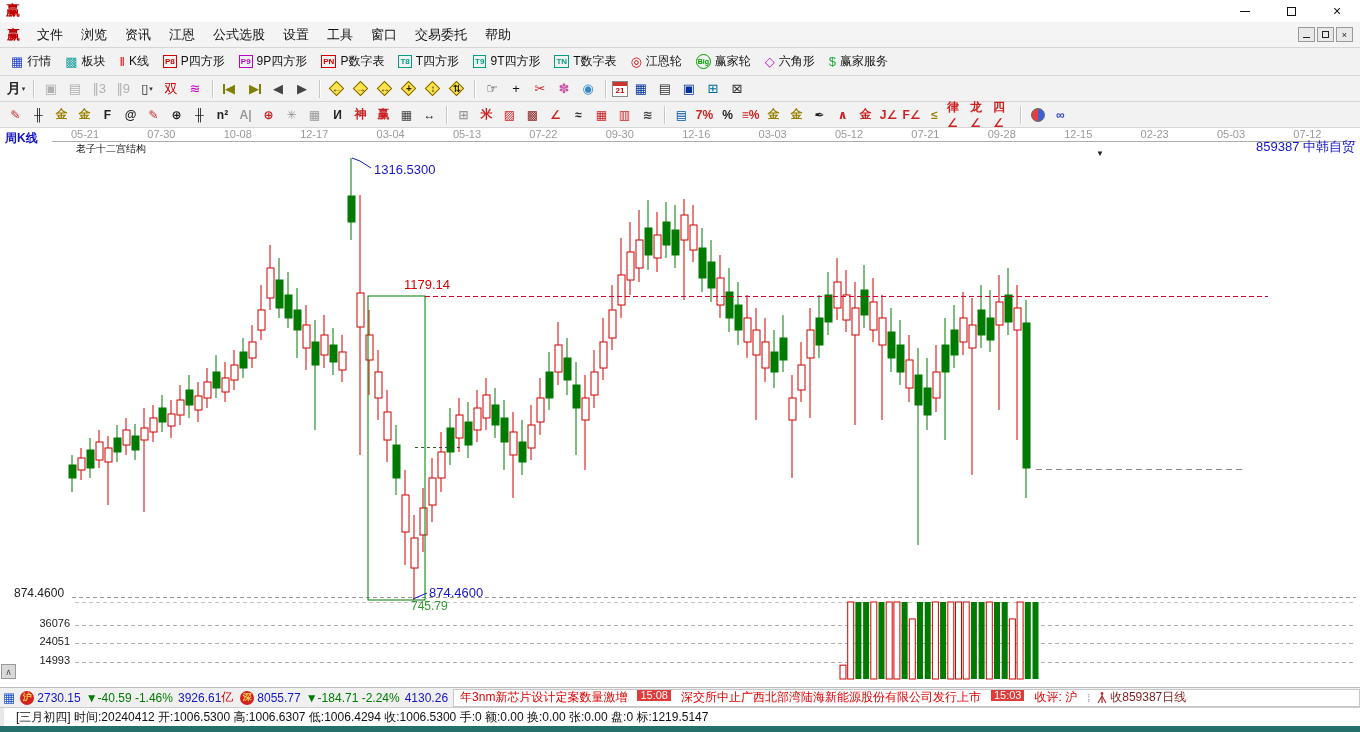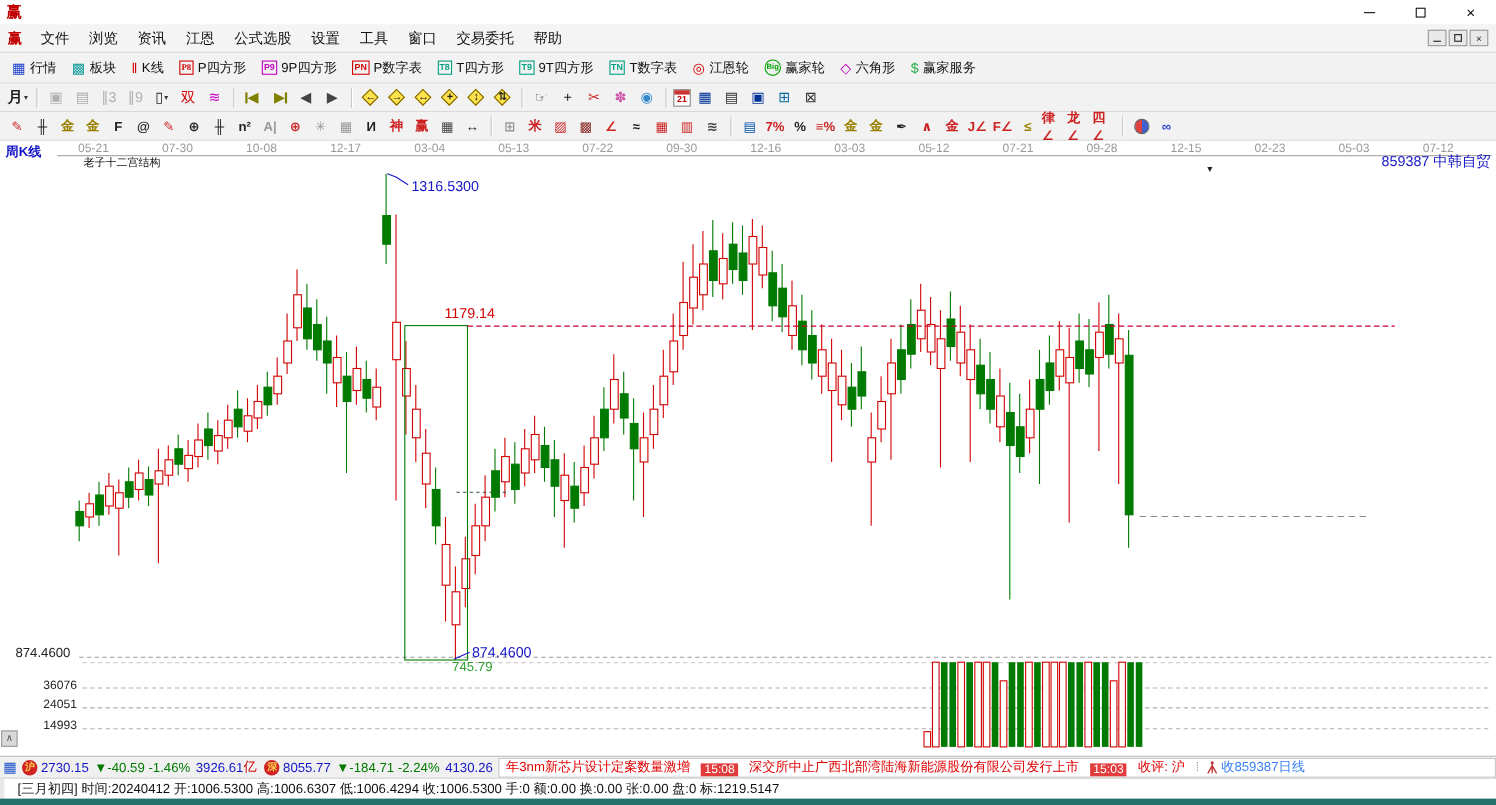--- a/index.html
+++ b/index.html
@@ -66,21 +66,21 @@
 .tblicon{color:#2255cc;font-size:13px;margin-right:2px}
 .mkicon{width:14px;height:14px;border-radius:50%;background:#d22222;color:#ffd24d;font-size:9px;display:flex;align-items:center;justify-content:center;margin:0 3px;font-weight:bold;flex:none}
 .q-price{color:#1515c8;margin-right:5px}
 .q-chg{color:#007a00;margin-right:5px}
 .q-amt{color:#1515c8}
 .unit{color:#d20000;margin-right:4px}
 .newsbox{flex:1;height:18px;background:#fff;border:1px solid #c8c8c8;display:flex;align-items:center;overflow:hidden;margin-left:5px;white-space:nowrap}
 .newstext{color:#e00000;margin:0 6px}
 .timebadge{background:#e23b3b;color:#fff;padding:0 3px;font-size:11px;margin:0 4px}
 .dots{color:#999;margin:0 4px;font-size:11px}
-.homelbl{color:#3b82f6;margin:0 0 0 2px}
+.homelbl{color:#7f1d1d;margin:0 0 0 2px}
 .towericon{margin-left:2px;flex:none}
 .sbar2{height:18px;background:#fff;display:flex;align-items:center;font-size:12px;color:#111;padding-left:12px;flex:none;border-left:4px solid #e8e8e8}
 .strip{height:6px;background:#25706b;flex:none}
 </style>
 </head>
 <body>
 
 <div class="window">
 
   <div class="titlebar">
@@ -128,21 +128,21 @@
       </span>
       <span class="titem">
         <span class="icon1" style="color: rgb(26, 158, 158);">▩</span>
         <span>板块</span>
       </span>
       <span class="titem">
         <span class="icon1" style="color: rgb(210, 0, 0);">‖</span>
         <span>K线</span>
       </span>
       <span class="titem">
-        <span class="badge" style="color: rgb(210, 0, 0); border-color: rgb(210, 0, 0); font-family: Liberation Serif, serif;">P8</span>
+        <span class="badge" style="color: rgb(210, 0, 0); border-color: rgb(210, 0, 0);">P8</span>
         <span>P四方形</span>
       </span>
       <span class="titem">
         <span class="badge" style="color: rgb(192, 0, 192); border-color: rgb(192, 0, 192);">P9</span>
         <span>9P四方形</span>
       </span>
       <span class="titem">
         <span class="badge" style="color: rgb(210, 0, 0); border-color: rgb(210, 0, 0);">PN</span>
         <span>P数字表</span>
       </span>
@@ -574,21 +574,21 @@
     <span class="mkicon">沪</span>
     <span class="q-price">2730.15</span>
     <span class="q-chg">▼-40.59 -1.46%</span>
     <span class="q-amt">3926.61</span>
     <span class="unit">亿</span>
     <span class="mkicon">深</span>
     <span class="q-price">8055.77</span>
     <span class="q-chg">▼-184.71 -2.24%</span>
     <span class="q-amt">4130.26</span>
     <div class="newsbox">
-      <span id="news-items" style="display:flex;align-items:flex-end">
+      <span id="news-items" style="display:flex;align-items:flex-start">
           <span class="newstext">年3nm新芯片设计定案数量激增</span>
           <span class="timebadge">15:08</span>
           <span class="newstext">深交所中止广西北部湾陆海新能源股份有限公司发行上市</span>
           <span class="timebadge">15:03</span>
           <span class="newstext">收评: 沪</span>
         </span>
       <span class="dots">⁞</span>
       <svg class="towericon" width="12" height="13" viewBox="0 0 12 13">
         <path d="M6 3 v9 M2 12 L6 5 M10 12 L6 5" stroke="#c03030" stroke-width="1.2" fill="none"></path>
         <circle cx="6" cy="2.4" r="1.4" fill="#c03030"></circle>

